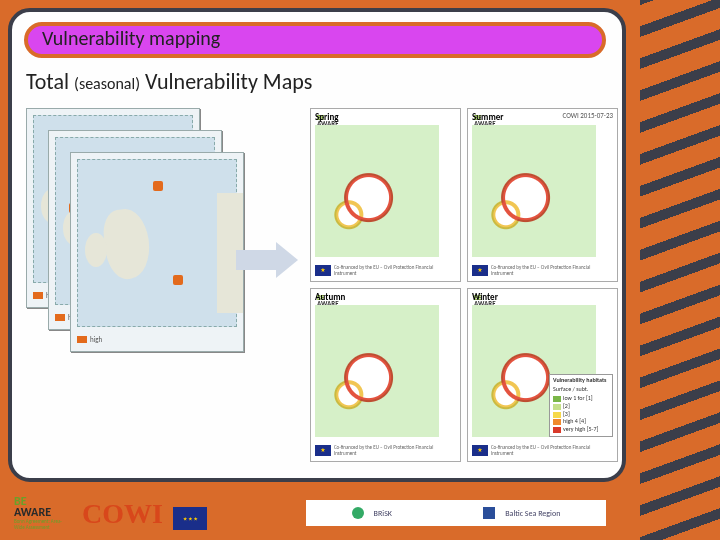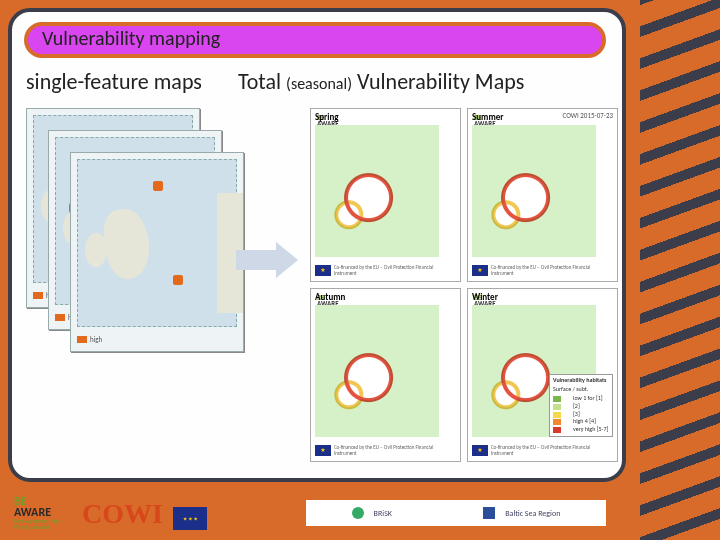--- a/index.html
+++ b/index.html
@@ -102,21 +102,21 @@
   .smap .belogo { font-size:7px; }
   .smap .foot { position:absolute; left:4px; right:4px; bottom:2px; height:18px; display:flex; gap:3px; align-items:center; }
   .smap .foot .eu { position:static; width:16px; height:11px; background:#1a2e8a; display:flex;align-items:center;justify-content:center;color:#ffcc00;font-size:6px;}
   .smap .foot .txt { font-size:5px; color:#666; }
   .legendbox {
     position:absolute; right:4px; bottom:24px; width:64px;
     background:#fff; border:1px solid #999; padding:2px 3px;
     font-size:6px; line-height:1.3; color:#333;
   }
   .legendbox .t { font-weight:bold; font-size:6px; margin-bottom:1px;}
-  .legendbox .row { display:flex; align-items:center; gap:12px; }
+  .legendbox .row { display:flex; align-items:center; gap:2px; }
   .legendbox .sw { width:8px; height:6px; }
   .green { background:#7ab648; } .lime{background:#c5e08a;} .yel{background:#f6d94a;} .or{background:#f08a2c;} .rd{background:#d93a2a;}
 
   .datestamp { position:absolute; top:2px; right:4px; font-size:7px; color:#555;}
 
   
   .footer {
     position: absolute; left: 14px; bottom: 10px;
     display:flex; align-items:flex-end; gap:10px;
   }
@@ -152,21 +152,20 @@
 
 <div class="rail"></div>
 
 <div class="frame">
 
   <div class="title-pill">
     <span>Vulnerability mapping</span>
   </div>
 
   <div class="subtitle-row">
-    <div class="subA">single-feature maps</div>
     <div class="subB">
       <span>Total </span><span class="seasonal">(seasonal)</span><span> Vulnerability Maps</span>
     </div>
   </div>
 
   <div class="stack">
     <div class="card c1">
       <div class="belogo"><span>BE</span><b>AWARE</b></div>
       <div class="sea"></div>
       <div class="land uk"></div>

